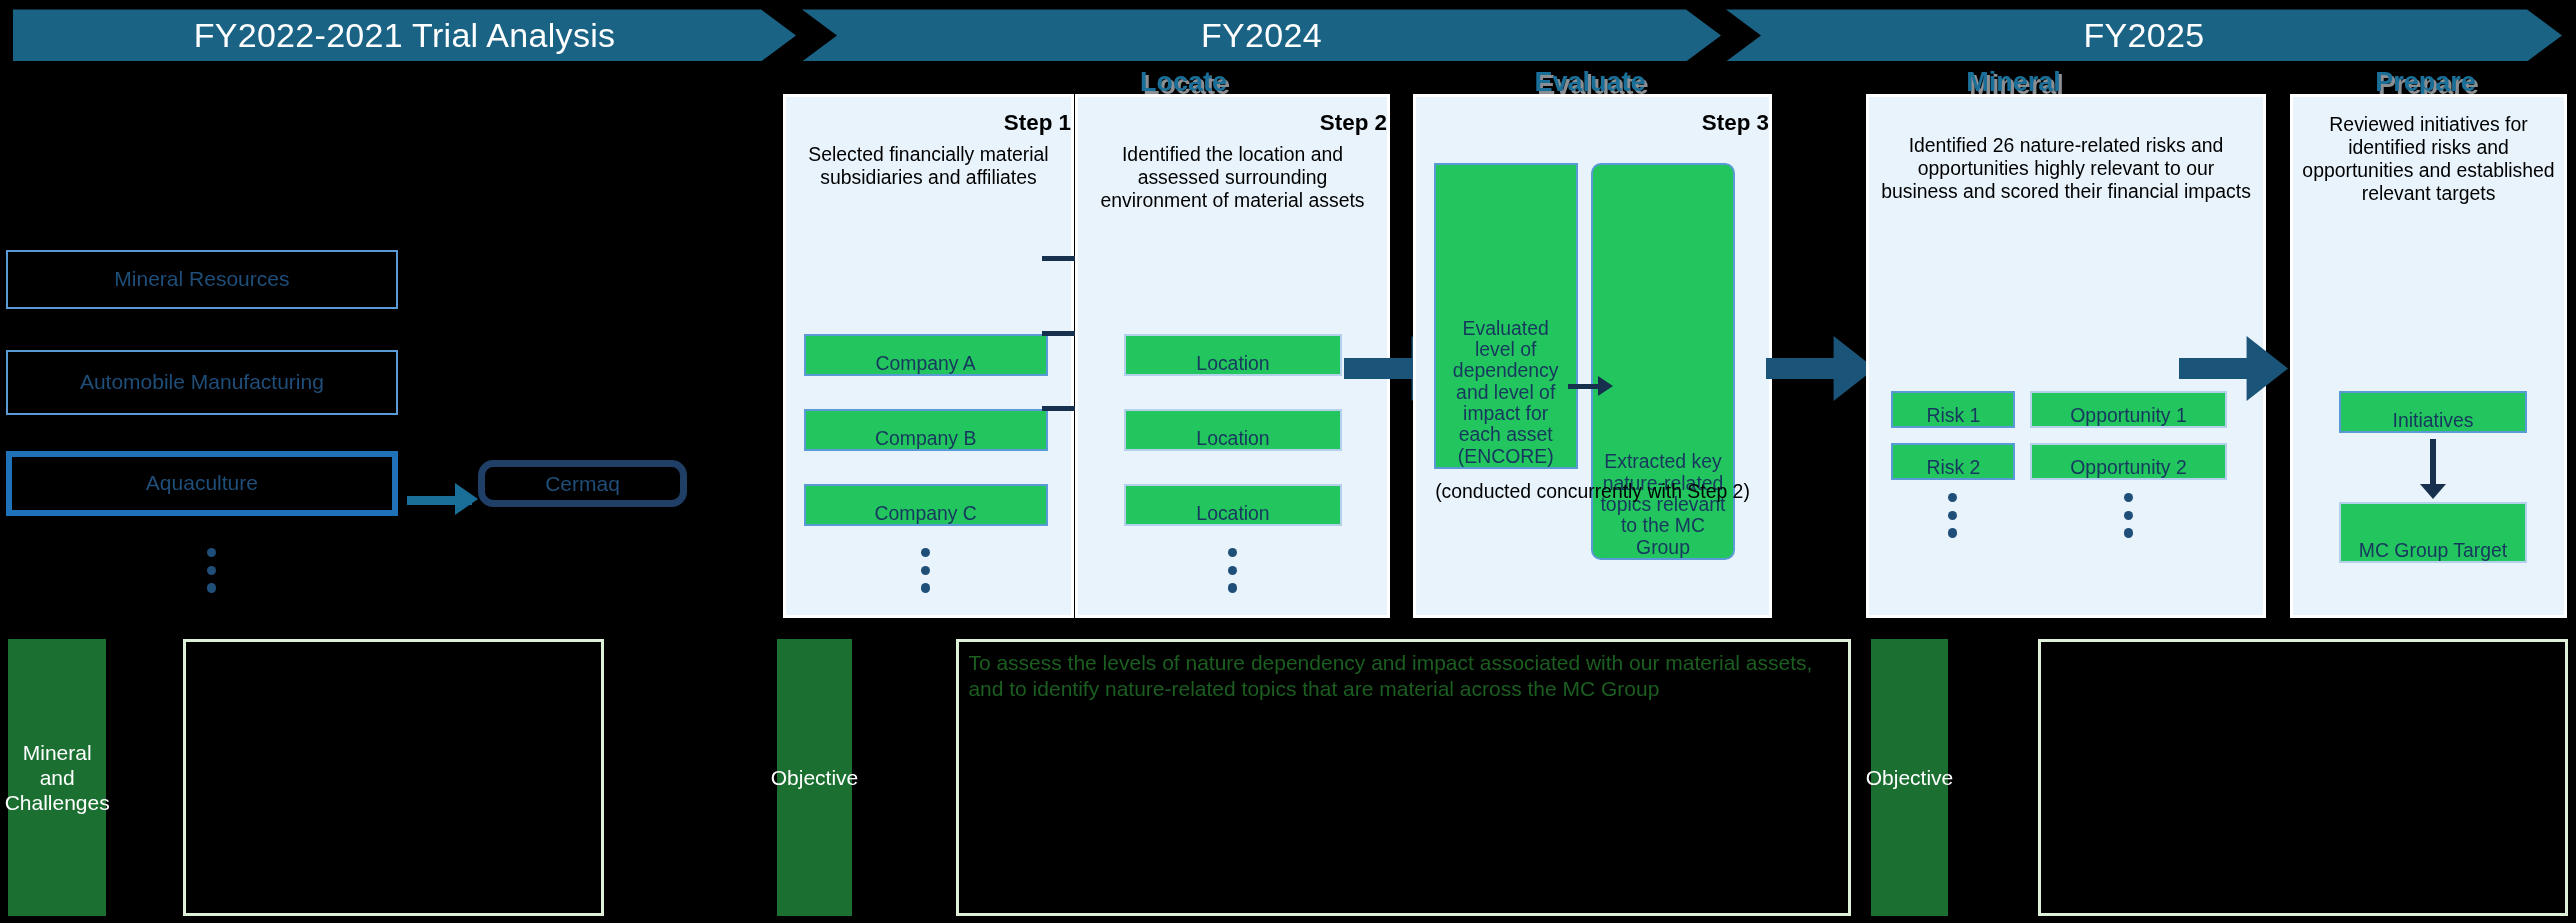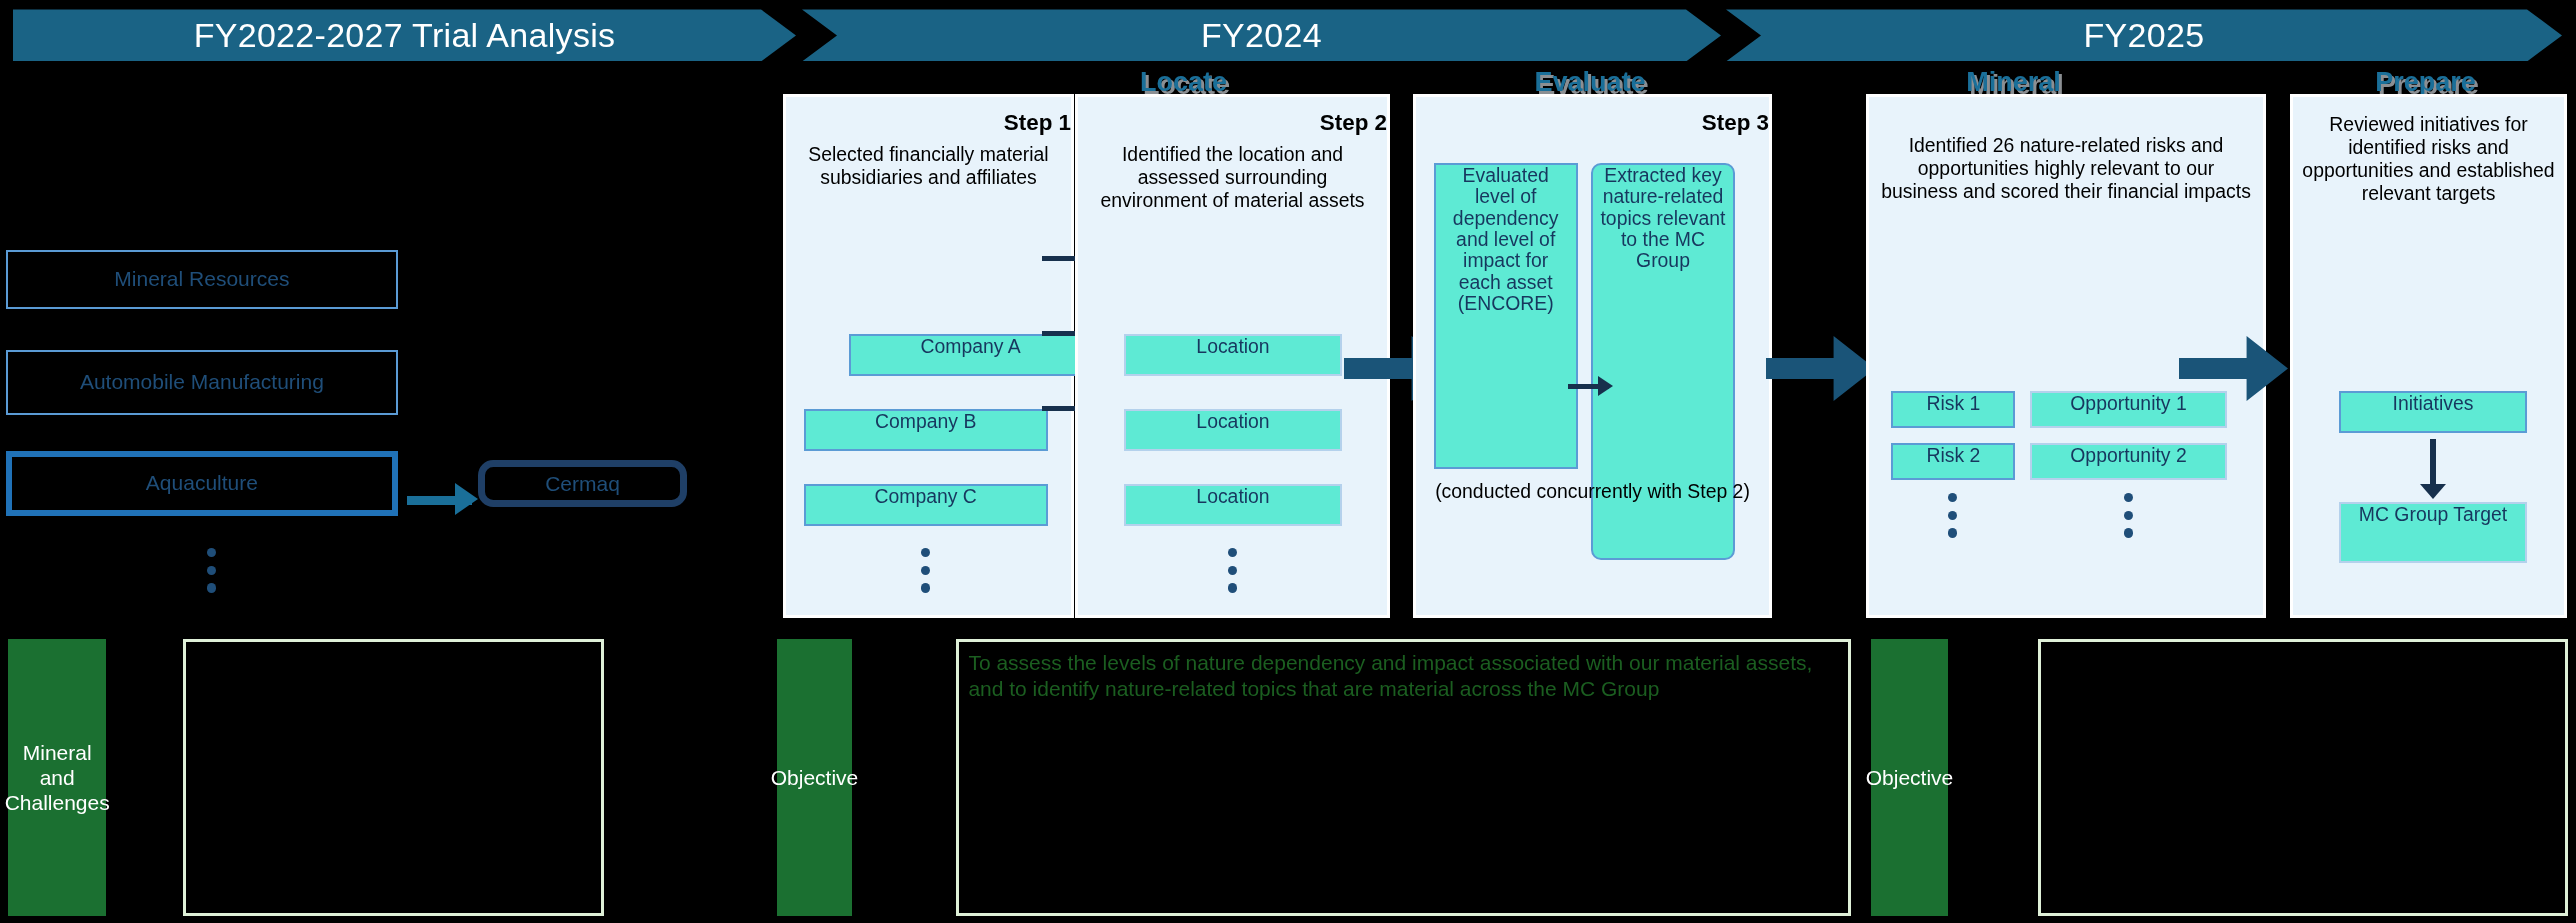--- a/index.html
+++ b/index.html
@@ -25,21 +25,21 @@
 
   
   .panel{position:absolute;background:#e8f3fb;border:3.5px solid #ffffff;
          box-sizing:border-box;}
   .panel-title{text-align:right;color:#000;font-size:22.4px;font-weight:bold;
                margin-top:13px;font-family:"Liberation Sans",sans-serif;}
   .panel-desc{text-align:center;color:#000;font-size:19.4px;line-height:1.18;
               margin:7px 8.2px 0 8.2px;font-family:"Liberation Sans",sans-serif;}
 
   
-  .chip{background:#5eead4;box-sizing:border-box;display:flex;align-items:flex-start;
+  .chip{background:#22c55e;box-sizing:border-box;display:flex;align-items:flex-end;
         justify-content:center;color:#17375e;font-size:19.4px;line-height:1.1;
         text-align:center;font-family:"Liberation Sans",sans-serif;}
   .chip.dark-b{border:2.9px solid #5b9bd5;}
   .chip.light-b{border:2.9px solid #b4d1ec;}
 
   
   .vdots{display:flex;flex-direction:column;align-items:center;gap:8.2px;}
   .vdots i{display:block;width:9.4px;height:9.4px;border-radius:50%;background:#1f4e79;}
 
   
@@ -77,21 +77,21 @@
                justify-content:center;text-align:center;color:#fff;font-size:21px;
                line-height:1.2;font-family:"Liberation Sans",sans-serif;}
   .dark-panel{position:absolute;background:#000;border:3.5px solid #dff0d8;
               box-sizing:border-box;color:#1b5e20;font-size:21px;line-height:1.25;
               padding:8.2px 9.4px;font-family:"Liberation Sans",sans-serif;}
 </style>
 </head>
 <body>
 
 <div class="fy-band" id="fy1">
-  <span>FY2022-2027 Trial Analysis</span>
+  <span>FY2022-2021 Trial Analysis</span>
 </div>
 <div class="fy-band" id="fy2">
   <span>FY2024</span>
 </div>
 <div class="fy-band" id="fy3">
   <span>FY2025</span>
 </div>
 
 <div class="stage-cap" style="left:1107px;width:153px;">Locate</div>
 <div class="stage-cap" style="left:1484px;width:212px;">Evaluate</div>
@@ -113,21 +113,21 @@
 </div>
 <div class="vdots" style="position:absolute;left:207px;top:548px;">
     <i></i>
     <i></i>
     <i></i>
   </div>
 
 <div class="panel" style="left:783px;top:94px;width:291px;height:524px;">
   <div class="panel-title">Step 1</div>
   <div class="panel-desc">Selected financially material subsidiaries and affiliates</div>
-  <div class="chip dark-b" style="position:absolute;left:17.7px;top:237px;width:244px;height:42px;margin-left:45px;">
+  <div class="chip dark-b" style="position:absolute;left:17.7px;top:237px;width:244px;height:42px;">
     <span>Company A</span>
   </div>
   <div class="chip dark-b" style="position:absolute;left:17.7px;top:312px;width:244px;height:42px;">
     <span>Company B</span>
   </div>
   <div class="chip dark-b" style="position:absolute;left:17.7px;top:387px;width:244px;height:42px;">
     <span>Company C</span>
   </div>
   <div class="vdots" style="position:absolute;left:135px;top:451px;">
       <i></i>

